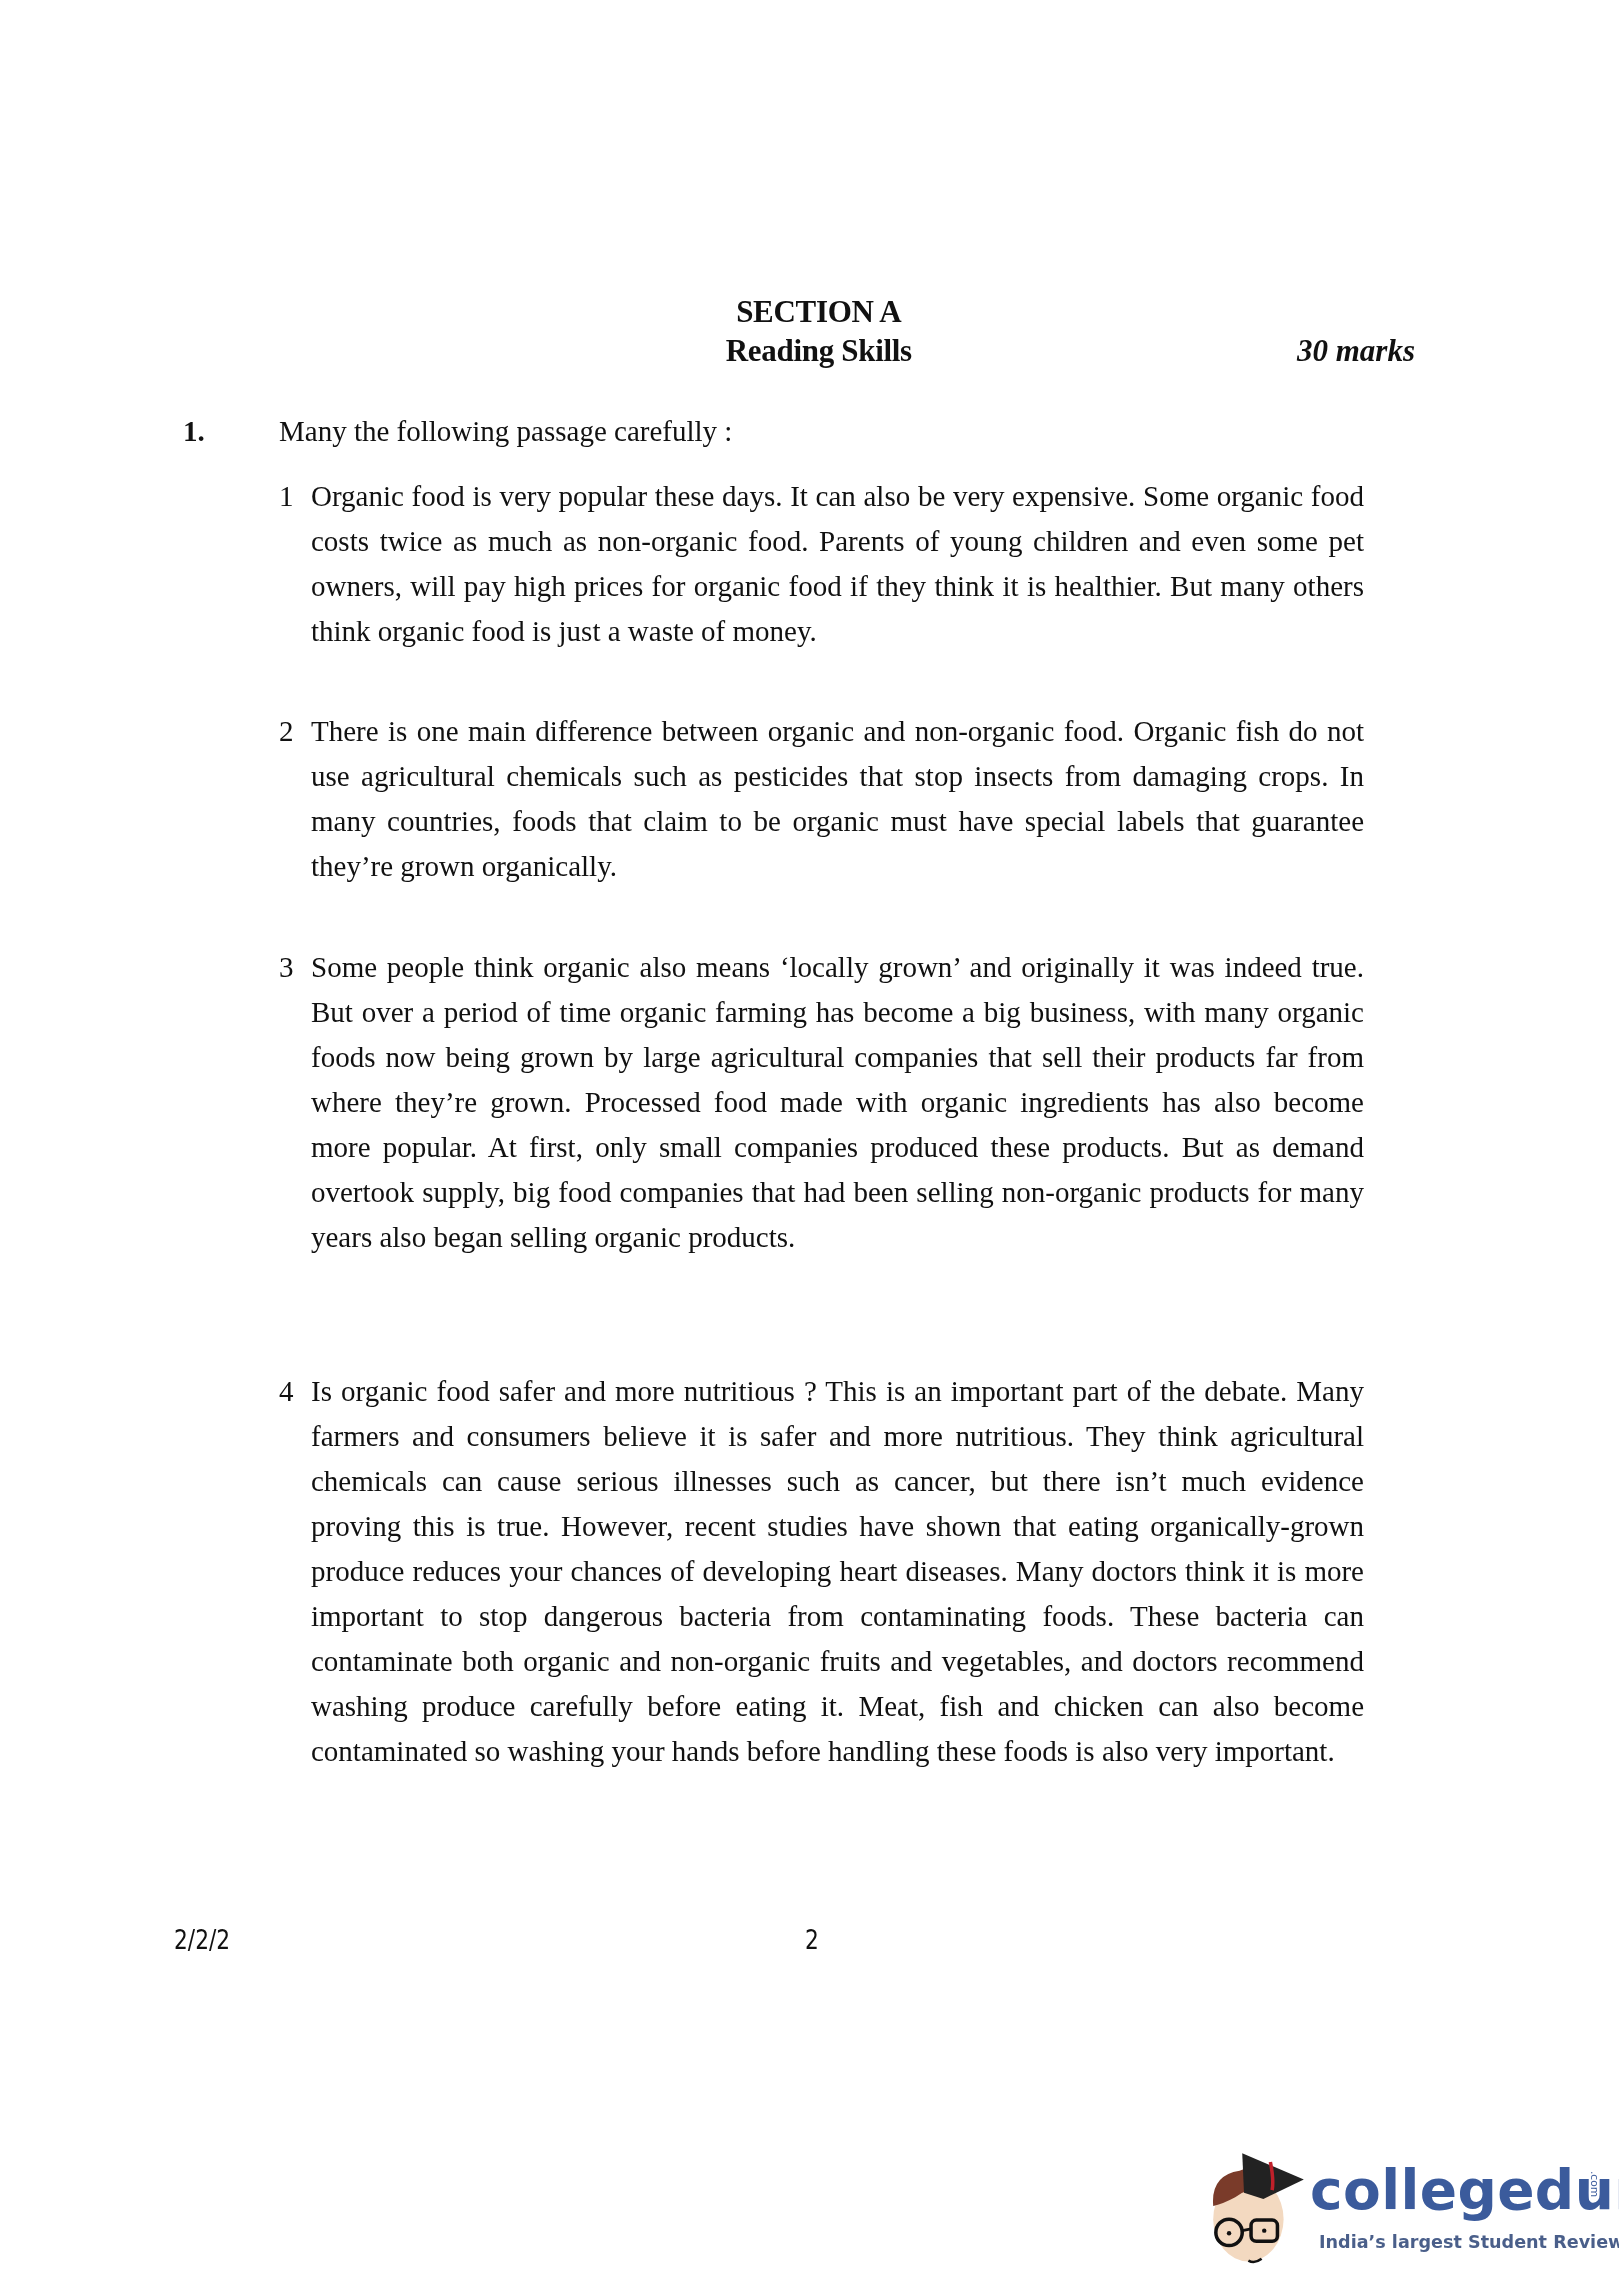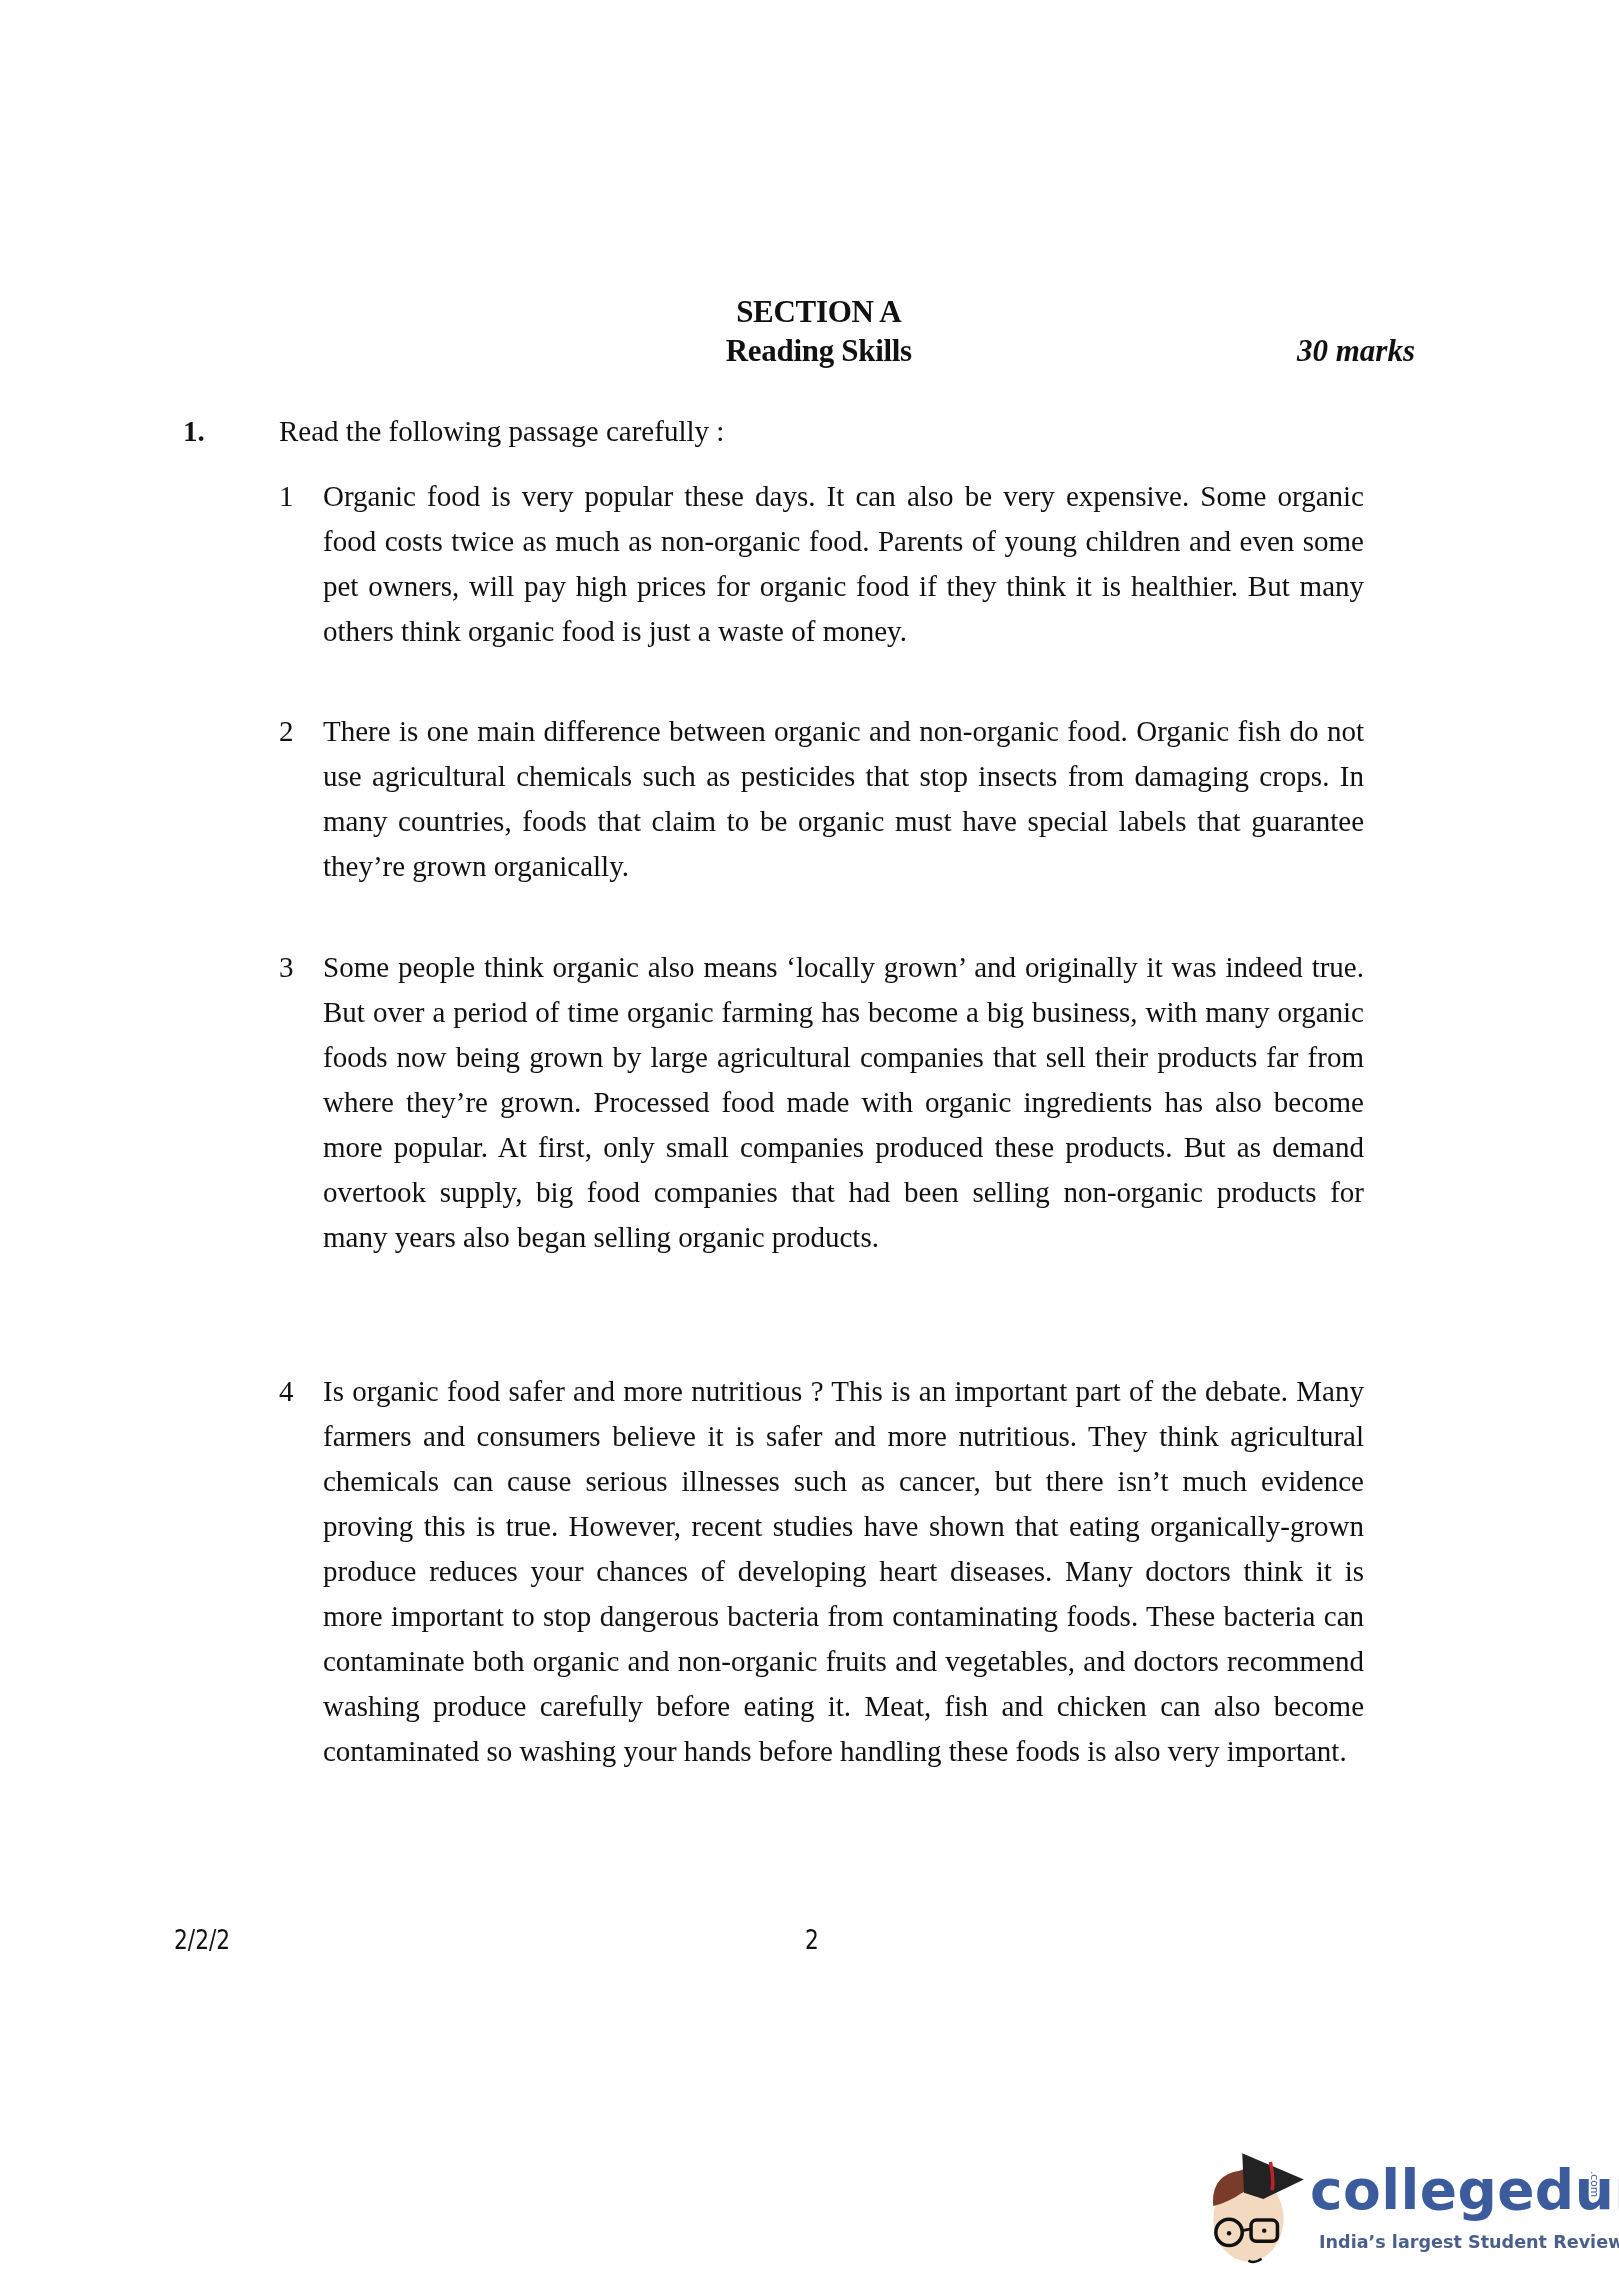--- a/index.html
+++ b/index.html
@@ -7,21 +7,21 @@
          font-family: "Liberation Serif", "DejaVu Serif", serif; color: #111111; }
   .section-heading { position: absolute; left: 0; width: 1620px; text-align: center;
          font-weight: bold; font-size: 31px; letter-spacing: -0.3px; }
   #sec-a { top: 294px; left: 8.8px; }
   #sec-b { top: 333px; left: 8.8px; }
   .marks { position: absolute; top: 333px; left: 1297px; font-weight: bold; font-style: italic; font-size: 31px; }
   .q-num { position: absolute; left: 183px; top: 415px; font-weight: bold; font-size: 29px; }
   .q-text { position: absolute; left: 279px; top: 415px; font-size: 29px; }
   .para { position: absolute; left: 279px; width: 1085px; font-size: 29px; line-height: 45px; }
   .para .pnum { position: absolute; left: 0; top: 0; width: 35px; }
-  .para .ptext { margin-left: 44px; text-align: justify; display: block; font-family: Liberation Serif, serif; }
+  .para .ptext { margin-left: 32px; text-align: justify; display: block; font-family: Liberation Serif, serif; }
   #p1 { top: 474px; }
   #p2 { top: 709px; }
   #p3 { top: 945px; }
   #p4 { top: 1369px; }
   .footer { position: absolute; top: 1924px; font-family: "DejaVu Sans", "Liberation Sans", sans-serif;
            font-size: 26.5px; transform: scaleX(0.82); transform-origin: left top; }
   #footer-code { left: 174px; }
   #footer-page { left: 805px; }
   .logo { position: absolute; left: 1200px; top: 2144px; width: 415px; height: 124px; }
   .logo-word { position: absolute; left: 110px; top: 14px; font-family: "DejaVu Sans", sans-serif;
@@ -33,21 +33,21 @@
   .mascot { position: absolute; left: 0; top: 0; width: 110px; height: 124px; }
 </style>
 </head>
 <body>
 
 <div id="sec-a" class="section-heading">SECTION A</div>
 <div id="sec-b" class="section-heading">Reading Skills</div>
 <div class="marks">30 marks</div>
 
 <div class="q-num">1.</div>
-<div class="q-text">Read the following passage carefully :</div>
+<div class="q-text">Many the following passage carefully :</div>
 
 <div class="para" id="p1">
   <span class="pnum">1</span>
   <span class="ptext">Organic food is very popular these days. It can also be very expensive. Some organic food costs twice as much as non-organic food. Parents of young children and even some pet owners, will pay high prices for organic food if they think it is healthier. But many others think organic food is just a waste of money.</span>
 </div>
 <div class="para" id="p2">
   <span class="pnum">2</span>
   <span class="ptext">There is one main difference between organic and non-organic food. Organic fish do not use agricultural chemicals such as pesticides that stop insects from damaging crops. In many countries, foods that claim to be organic must have special labels that guarantee they’re grown organically.</span>
 </div>
 <div class="para" id="p3">

